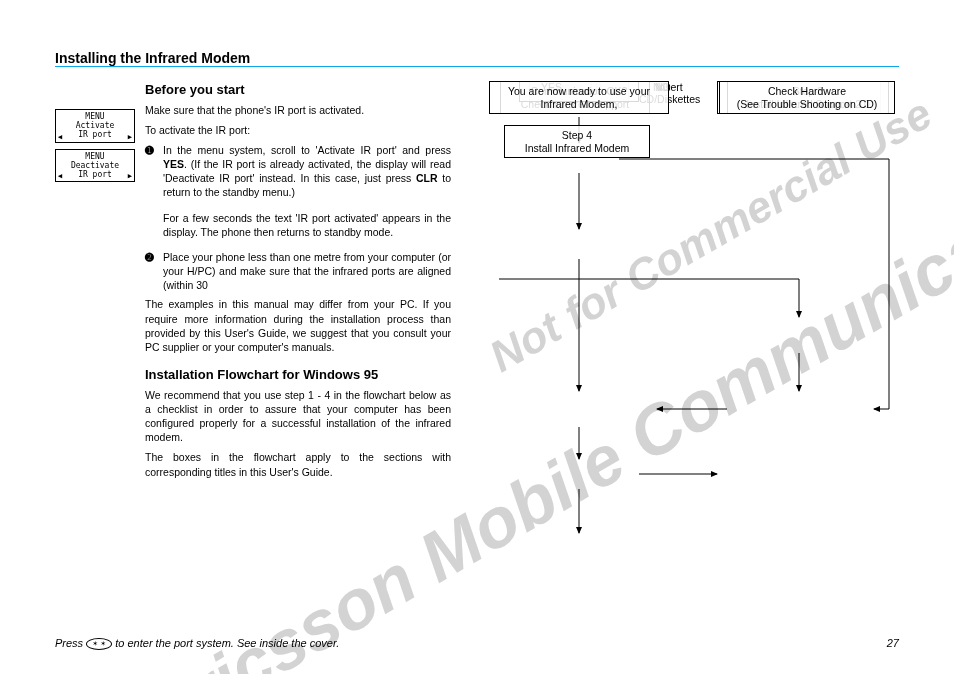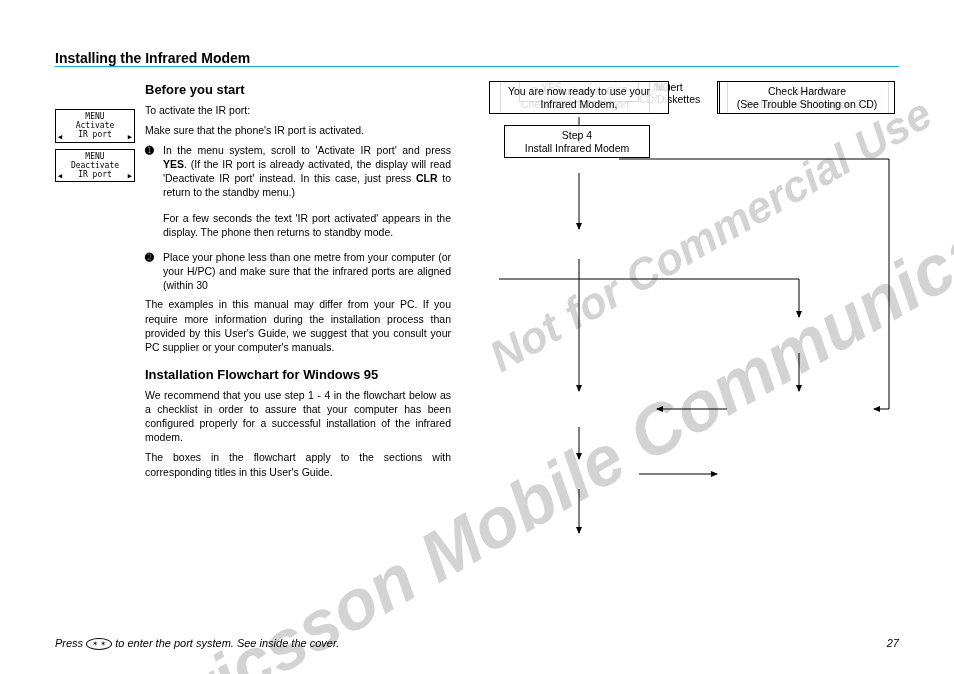--- a/index.html
+++ b/index.html
@@ -115,22 +115,22 @@
           <div class="menu-box">
             <span class="arr-l">◀</span>
             <div>MENU</div>
             <div>Deactivate</div>
             <div>IR port</div>
             <span class="arr-r">▶</span>
           </div>
         </div>
         <div class="body-text">
           <h2>Before you start</h2>
+          <p>Make sure that the phone's IR port is activated.</p>
           <p>To activate the IR port:</p>
-          <p>Make sure that the phone's IR port is activated.</p>
           <div class="numlist">
             <div class="n">➊</div>
             <div class="t">
               <span>In the menu system, scroll to 'Activate IR port' and press </span><b>YES</b><span>. (If the IR port is already activated, the display will read 'Deactivate IR port' instead. In this case, just press </span><b>CLR</b><span> to return to the standby menu.)</span>
               <p style="margin-top:11px">For a few seconds the text 'IR port activated' appears in the display. The phone then returns to standby mode.</p>
             </div>
           </div>
           <div class="numlist">
             <div class="n">➋</div>
             <div class="t">Place your phone less than one metre from your computer (or your H/PC) and make sure that the infrared ports are aligned (within 30</div>

